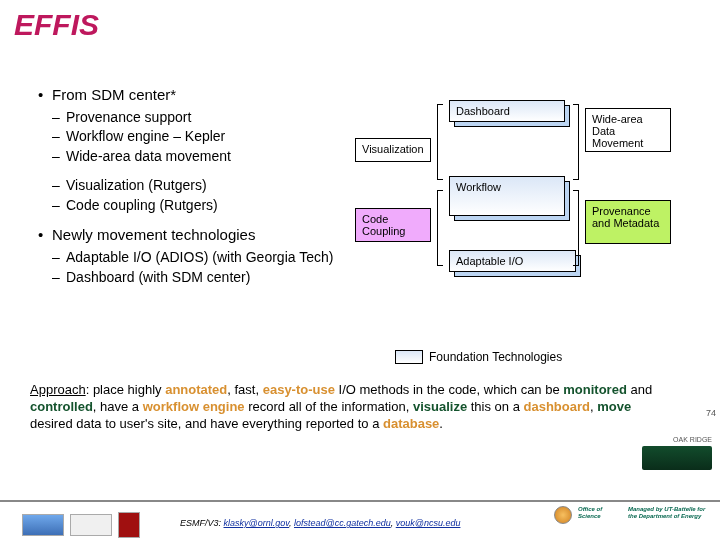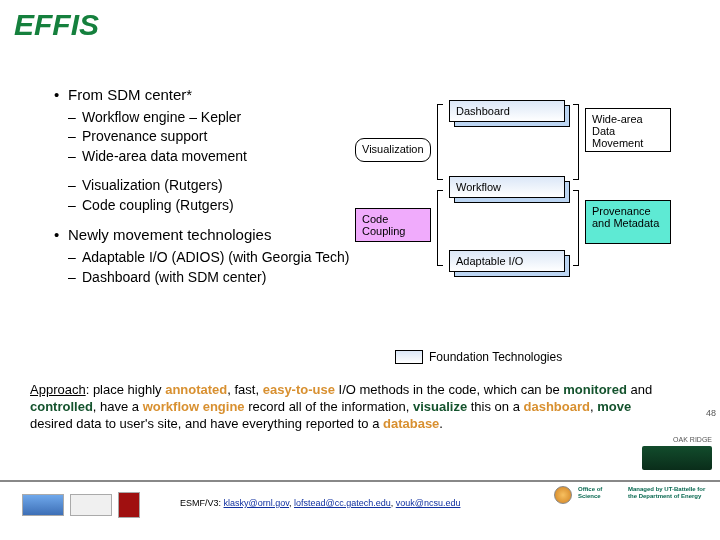--- a/index.html
+++ b/index.html
@@ -11,27 +11,27 @@
     position: relative;
     overflow: hidden;
   }
   .title {
     position: absolute;
     top: 8px;
     left: 14px;
     font-size: 30px;
     font-weight: bold;
     font-style: italic;
-    color: #15803d;
+    color: #be185d;
     text-align: right;
   }
   .content-left {
     position: absolute;
     top: 86px;
-    left: 54px;
+    left: 38px;
     width: 300px;
     font-size: 15px;
     color: #000;
     line-height: 1.25;
   }
   .content-left .bullet-main {
     font-size: 15px;
     font-weight: normal;
     margin-bottom: 4px;
     position: relative;
@@ -111,21 +111,21 @@
     color: #000;
     line-height: 1.3;
   }
   .approach u { text-decoration: underline; }
   .approach .c1 { color: #d89030; font-weight: bold; text-align: right; }
   .approach .c2 { color: #14532d; font-weight: bold; }
 
   .footer {
     position: absolute;
     bottom: 0; left: 0;
-    width: 720px; height: 60px;
+    width: 720px; height: 40px; font-style: italic;
   }
   .footer-line {
     position: absolute;
     top: 0; left: 0; right: 0;
     height: 2px; background: #888;
   }
   .logos-left {
     position: absolute;
     left: 22px; top: 12px;
     display: flex;
@@ -187,60 +187,60 @@
     color: #555;
   }
 </style>
 </head>
 <body>
 
 <div class="title">EFFIS</div>
 
 <div class="content-left">
   <div class="bullet-main">From SDM center*</div>
+  <div class="sub">Provenance support</div>
   <div class="sub">Workflow engine – Kepler</div>
-  <div class="sub">Provenance support</div>
   <div class="sub">Wide-area data movement</div>
   <div class="gap"></div>
   <div class="sub">Visualization (Rutgers)</div>
   <div class="sub">Code coupling (Rutgers)</div>
   <div class="gap"></div>
   <div class="bullet-main">Newly movement technologies</div>
   <div class="sub">Adaptable I/O (ADIOS) (with Georgia Tech)</div>
   <div class="sub">Dashboard (with SDM center)</div>
 </div>
 
 <div class="diagram">
-  <div class="dbox" style="left:0px; top:38px; width:76px; height:24px; background:#fff;border-radius:9px;">Visualization</div>
+  <div class="dbox" style="left:0px; top:38px; width:76px; height:24px; background:#fff;">Visualization</div>
   <div class="dbox" style="left:0px; top:108px; width:76px; height:34px; background:#f0abfc;">Code Coupling</div>
 
   <div class="bracket-v" style="left:82px; top:4px; height:76px;"></div>
   <div class="bracket-v" style="left:82px; top:90px; height:76px;"></div>
 
   <div class="dbox shadow" style="left:94px; top:0px; width:116px; height:22px;">Dashboard</div>
-  <div class="dbox shadow" style="left:94px; top:76px; width:116px; height:22px;">Workflow</div>
-  <div class="dbox shadow" style="left:94px; top:150px; width:116px; height:22px;">Adaptable I/O</div>
+  <div class="dbox shadow" style="left:94px; top:76px; width:116px; height:40px;">Workflow</div>
+  <div class="dbox shadow" style="left:94px; top:150px; width:127px; height:22px;">Adaptable I/O</div>
 
   <div class="bracket-v" style="left:218px; top:4px; height:76px; transform:scaleX(-1);"></div>
   <div class="bracket-v" style="left:218px; top:90px; height:76px; transform:scaleX(-1);"></div>
 
   <div class="dbox" style="left:230px; top:8px; width:86px; height:44px; background:#fff;">Wide-area Data Movement</div>
-  <div class="dbox" style="left:230px; top:100px; width:86px; height:44px; background:#5eead4;">Provenance and Metadata</div>
+  <div class="dbox" style="left:230px; top:100px; width:86px; height:44px; background:#bef264;">Provenance and Metadata</div>
 
   <div class="ledgend-row" style="left:40px; top:206px;">
     <div class="swatch" style="background:linear-gradient(#dbe7f7,#ffffff);"></div>
     <span>Foundation Technologies</span>
   </div>
 </div>
 
 <div class="approach">
   <u>Approach</u><span>: place highly </span><span class="c1">annotated</span><span>, fast, </span><span class="c1">easy-to-use</span><span> I/O methods in the code, which can be </span><span class="c2">monitored</span><span> and </span><span class="c2">controlled</span><span>, have a </span><span class="c1">workflow engine</span><span> record all of the information, </span><span class="c2">visualize</span><span> this on a </span><span class="c1">dashboard</span><span>, </span><span class="c2">move</span><span> desired data to user's site, and have everything reported to a </span><span class="c1">database</span><span>.</span>
 </div>
 
-<div class="page-num">48</div>
+<div class="page-num">74</div>
 
 <div class="ornl-label">OAK RIDGE</div>
 <div class="ornl"></div>
 
 <div class="footer">
   <div class="footer-line"></div>
   <div class="logos-left">
     <div class="logo-box sdm"></div>
     <div class="logo-box gt"></div>
     <div class="logo-box red"></div>

